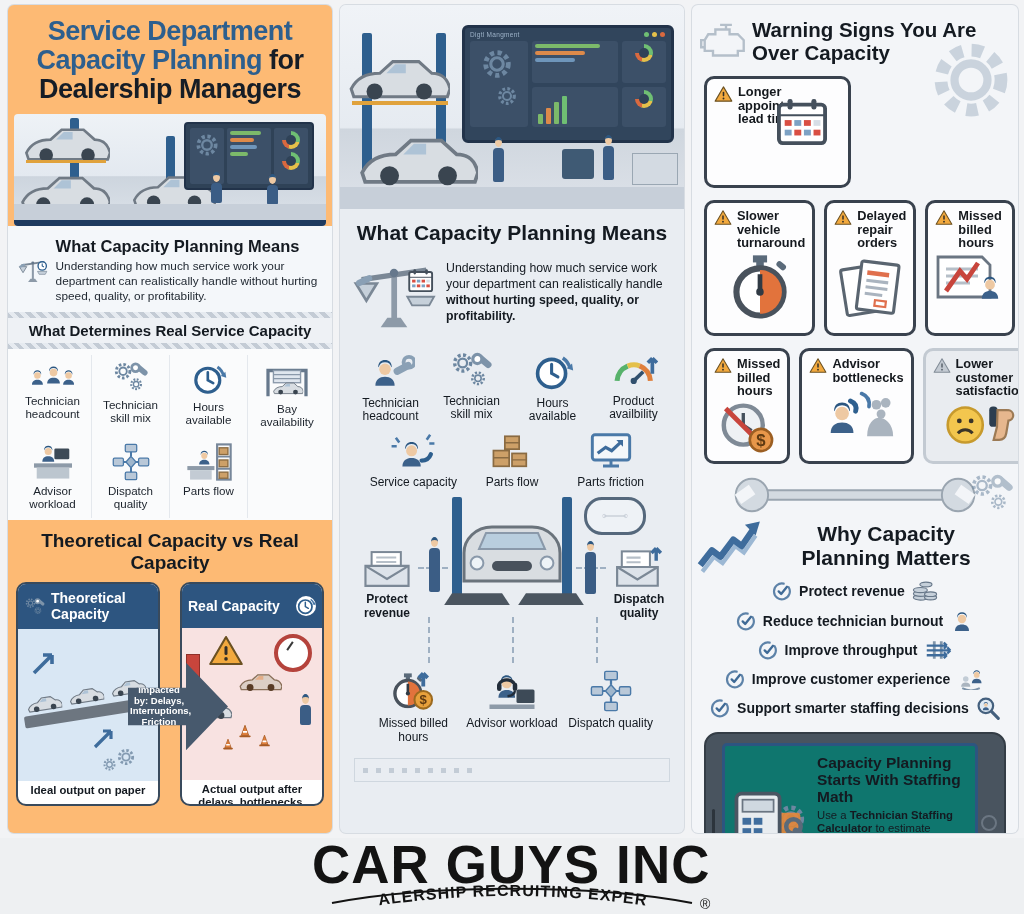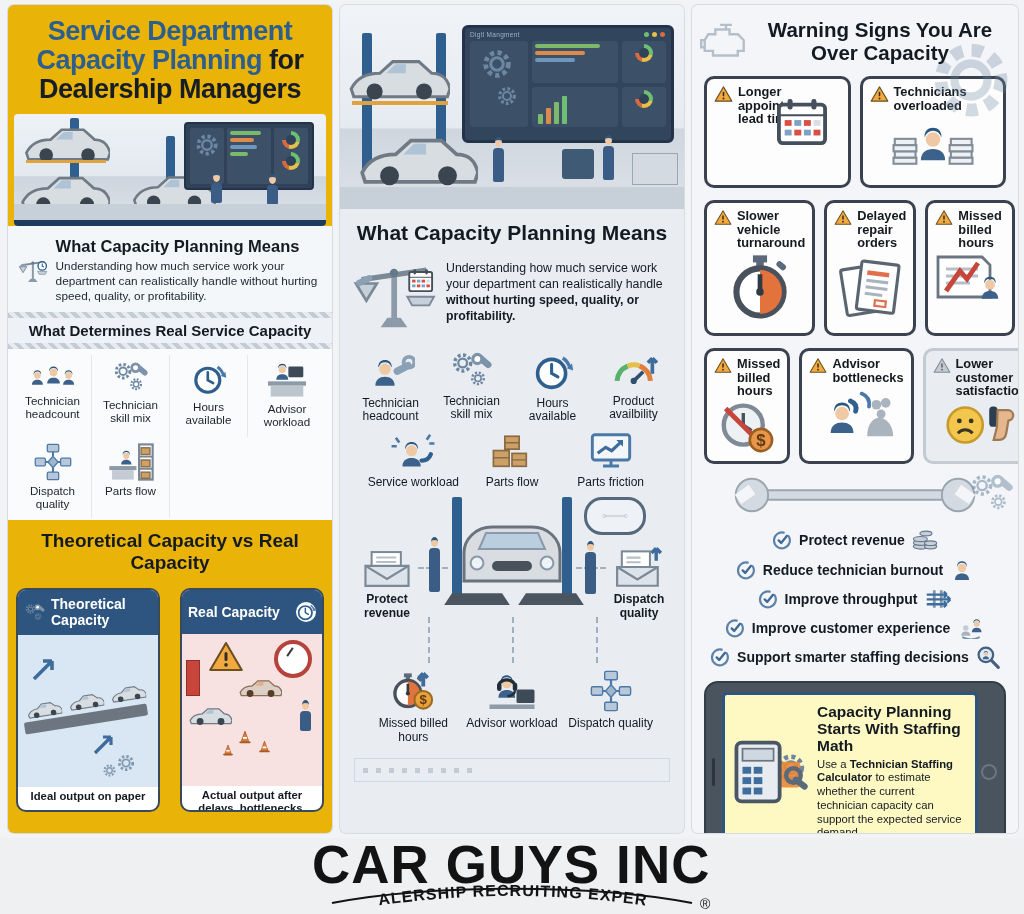--- a/index.html
+++ b/index.html
@@ -1,19 +1,19 @@
 <!DOCTYPE html>
 <html><head>
 <meta charset="utf-8">
 <style>
   html,body{margin:0;padding:0}
   body{width:1024px;height:914px;position:relative;background:#f2f3f5;
        font-family:"Liberation Sans",sans-serif;color:#141a21;overflow:hidden}
   .col{position:absolute;top:5px;height:828px;border-radius:6px;box-shadow:0 0 0 1px #d7dce2;overflow:hidden}
-  .col-left{left:8px;width:324px;background:#eab308}
+  .col-left{left:8px;width:324px;background:#fdba74}
   .col-mid{left:340px;width:344px;background:#e9edf2}
   .col-right{left:692px;width:326px;background:#f3f5f8}
   .ic{display:inline-block;vertical-align:middle}
   
   .l-title{padding:12px 8px 6px;text-align:center;font-weight:bold;font-size:27px;line-height:1.08;letter-spacing:-.5px}
   .blue{color:#2d5f8e}.dark{color:#161d26}
   .l-hero{position:relative;height:112px;margin:4px 6px 0;background:linear-gradient(#eef2f6 0%,#e3e9f0 55%,#cdd5de 56%,#dde3ea);border-radius:4px;overflow:hidden}
   .lift{position:absolute;width:9px;background:#2e5f8e;border-radius:2px 2px 0 0}
   .screen-l{position:absolute;right:12px;top:8px;width:118px;height:56px;background:#2f4257;border:2px solid #22334a;border-radius:4px;display:grid;grid-template-columns:34px 1fr 34px;gap:3px;padding:4px}
   .screen-l .pane{background:#3c5068;border-radius:2px;position:relative}
@@ -28,21 +28,21 @@
   .l-meaning{display:flex;gap:8px;align-items:center;padding:10px 10px 8px;background:#f4f7fa}
   .l-meaning h3{margin:0 0 3px;font-size:16.5px}
   .l-meaning p{margin:0;font-size:11.8px;line-height:1.25;color:#222a33}
   .band{position:relative;text-align:center;font-weight:bold;font-size:15px;padding:10px 4px;background:#eef1f5}
   .band::before,.band::after{content:"";position:absolute;left:0;right:0;height:6px;background:repeating-linear-gradient(45deg,#b9c2cd 0 4px,#e4e9ef 4px 8px);opacity:.8}
   .band::before{top:0}.band::after{bottom:0}
   .l-grid{display:grid;grid-template-columns:repeat(4,1fr);padding:6px 6px 2px;background:#fafbfc}
   .cell{padding:6px 2px 8px;text-align:center;border-right:1px solid #e4e8ed}
   .cell:nth-child(4n){border-right:none}
   .cell .lab{font-size:11.6px;line-height:1.1;margin-top:4px;color:#1b222b}
-  .vs-head{text-align:center;font-weight:bold;font-size:19px;margin:10px 4px 8px}
+  .vs-head{text-align:center;font-weight:bold;font-size:19px;margin:10px 4px 2px}
   .compare{position:relative;height:238px;margin:0 8px}
   .cbox{position:absolute;top:6px;width:140px;height:220px;border:2px solid #394a5c;border-radius:10px;overflow:hidden;background:#fff}
   .cbox .chead{background:#2d5580;color:#fff;font-weight:bold;font-size:14px;line-height:1.1;padding:7px 6px;display:flex;gap:5px;align-items:center;min-height:30px}
   .cbody{position:relative;height:152px}
   .ccap{font-size:11.3px;font-weight:bold;text-align:center;padding:3px 6px;line-height:1.15}
   .cbox-t{left:0}.cbox-t .cbody{background:#d9e7f4}
   .cbox-r{right:0}.cbox-r .cbody{background:#f8e2e1}
   .impact{position:absolute;left:112px;top:78px;width:100px;height:104px;z-index:5;background:#47596d;
           clip-path:polygon(0 32%,58% 32%,58% 8%,100% 50%,58% 92%,58% 68%,0 68%);display:flex;align-items:center}
   .impact span{color:#fff;font-weight:bold;font-size:9.5px;line-height:1.15;width:58px;text-align:center;padding-left:2px}
@@ -69,36 +69,36 @@
   .mcell .lab{font-size:12px;line-height:1.12;margin-top:4px}
   .m-center{position:relative;height:168px;margin-top:4px}
   .post{position:absolute;width:10px;background:#2e5f8e;border-radius:2px}
   .ramp{position:absolute;width:66px;height:12px;background:#4b5560;clip-path:polygon(12% 0,88% 0,100% 100%,0 100%)}
   .sidelab{position:absolute;width:74px;text-align:center;font-size:12px;line-height:1.12;font-weight:bold}
   .bubble{position:absolute;width:56px;height:32px;background:#eef2f6;border:3px solid #55687c;border-radius:18px;display:flex;align-items:center;justify-content:center}
   .dash-line{position:absolute;border-left:2px dashed #9fb0c2}
   .dash-lineh{position:absolute;border-top:2px dashed #9fb0c2}
   .blueprint{height:22px;margin:10px 14px 0;border:1px solid #cfd7df;background:repeating-linear-gradient(90deg,#c3ccd6 0 5px,transparent 5px 13px) 8px 50%/110px 5px no-repeat}
   
-  .r-head{position:relative;padding:14px 10px 6px 60px;font-weight:bold;font-size:20.5px;line-height:1.1;text-align:center}
+  .r-head{position:relative;padding:14px 10px 6px 60px;font-weight:bold;font-size:20.5px;line-height:1.1;text-align:left}
   .r-engine{position:absolute;left:8px;top:16px;opacity:.85}
   .r-gear-dec{position:absolute;right:2px;top:30px;opacity:.3}
   .wrow{display:grid;gap:9px;padding:6px 12px}
   .wrow2{grid-template-columns:1fr 1fr}
   .wrow3{grid-template-columns:1fr 1fr 1fr}
   .wbox{border:3px solid #39424e;border-radius:10px;background:#fdfdfe;padding:6px 7px;display:flex;flex-direction:column;min-height:70px}
   .wl{display:flex;gap:5px;font-weight:bold;font-size:12.8px;line-height:1.05;color:#14181d;align-items:flex-start}
   .wart{margin:4px auto 2px}
   .muted{border-color:#c3cad2;background:#e9ecf0}
   .r-wrench{text-align:center;margin:4px 0 0;position:relative}
   .r-why{position:relative;padding:2px 8px 2px 70px;text-align:center;font-weight:bold;font-size:21px;line-height:1.12}
   .r-growth{position:absolute;left:4px;top:-4px}
   .why-item{display:flex;align-items:center;justify-content:center;gap:7px;font-weight:bold;font-size:14px;margin:6px 0}
   .tablet{position:relative;margin:12px 12px 0;background:#49545f;border:2px solid #343d46;border-radius:14px;padding:9px 26px 9px 16px}
-  .tab-screen{background:#fef9c3;border:3px solid #2d5580;border-radius:5px;display:flex;gap:8px;padding:8px;align-items:center}
+  .tab-screen{background:#0f766e;border:3px solid #2d5580;border-radius:5px;display:flex;gap:8px;padding:8px;align-items:center}
   .tab-cam{position:absolute;right:7px;top:50%;width:12px;height:12px;border:2px solid #6b7682;border-radius:50%;transform:translateY(-50%)}
   .tab-spk{position:absolute;left:6px;top:50%;width:3px;height:28px;background:#2c343c;border-radius:2px;transform:translateY(-50%)}
   .cta-t{font-weight:bold;font-size:15.5px;line-height:1.1;margin:0 0 3px}
   .cta-b{font-size:11.3px;line-height:1.22;margin:0}
   
   .logo-band{position:absolute;left:0;top:838px;width:1024px;height:76px;background:#eef0f2;display:flex;align-items:center;justify-content:center}
 </style>
 </head>
 <body>
 
@@ -482,20 +482,23 @@
   <div class="l-grid">
     <div class="cell"><svg class="ic" width="52" height="30">
           <use href="#s-techs3"></use>
         </svg><div class="lab">Technician headcount</div></div>
     <div class="cell"><svg class="ic" width="42" height="34">
           <use href="#s-gearwrench"></use>
         </svg><div class="lab">Technician skill mix</div></div>
     <div class="cell"><svg class="ic" width="38" height="36">
           <use href="#s-clock"></use>
         </svg><div class="lab">Hours available</div></div>
+    <div class="cell l-grid2"><svg class="ic" width="44" height="38">
+          <use href="#s-garage"></use>
+        </svg><div class="lab">Bay availability</div></div>
     <div class="cell l-grid2"><svg class="ic" width="42" height="38">
           <use href="#s-desk"></use>
         </svg><div class="lab">Advisor workload</div></div>
     <div class="cell l-grid2"><svg class="ic" width="38" height="38">
           <use href="#s-flow"></use>
         </svg><div class="lab">Dispatch quality</div></div>
     <div class="cell l-grid2"><svg class="ic" width="46" height="38">
           <use href="#s-shelf"></use>
         </svg><div class="lab">Parts flow</div></div>
   </div>
@@ -530,20 +533,23 @@
         <svg class="ic" width="20" height="20" style="position:absolute;left:98px;top:118px;opacity:.8">
             <use href="#s-gear"></use>
           </svg>
         <svg class="ic" width="15" height="15" style="position:absolute;left:84px;top:128px;opacity:.8">
             <use href="#s-gear"></use>
           </svg>
       </div>
       <div class="ccap">Ideal output on paper</div>
     </div>
 
+    <div class="impact">
+        <span>Impacted by: Delays, Interruptions, Friction</span>
+      </div>
 
     <div class="cbox cbox-r">
       <div class="chead">
           <span style="flex:1">Real Capacity</span>
           <svg class="ic" width="20" height="20" style="flex:none;background:#fff;border-radius:50%">
             <use href="#s-clock"></use>
           </svg>
         </div>
       <div class="cbody">
         <svg class="ic" width="36" height="33" style="position:absolute;left:26px;top:6px">
@@ -655,21 +661,21 @@
           <use href="#s-clock"></use>
         </svg><div class="lab">Hours available</div></div>
     <div class="mcell"><svg class="ic" width="48" height="40">
           <use href="#s-gauge"></use>
         </svg><div class="lab">Product availbility</div></div>
   </div>
 
   <div class="m-grid m-grid3">
     <div class="mcell"><svg class="ic" width="46" height="40">
           <use href="#s-techphone"></use>
-        </svg><div class="lab">Service workload</div></div>
+        </svg><div class="lab">Service capacity</div></div>
     <div class="mcell"><svg class="ic" width="46" height="40">
           <use href="#s-boxes3"></use>
         </svg><div class="lab">Parts flow</div></div>
     <div class="mcell"><svg class="ic" width="44" height="40">
           <use href="#s-monchart"></use>
         </svg><div class="lab">Parts friction</div></div>
   </div>
 
   <div class="m-center">
     <div class="dash-line" style="left:88px;top:120px;height:46px"></div>
@@ -738,31 +744,20 @@
       <div class="wl">
           <svg class="ic" width="19" height="18" style="flex:none">
             <use href="#s-warn"></use>
           </svg>
           <span style="max-width:72px">Longer appointment lead times</span>
         </div>
       <svg class="wart" width="56" height="50" style="margin-left:60px;margin-top:-28px">
           <use href="#s-calendar"></use>
         </svg>
     </div>
-    <div class="wbox" style="min-height:94px">
-      <div class="wl">
-          <svg class="ic" width="19" height="18" style="flex:none">
-            <use href="#s-warn"></use>
-          </svg>
-          <span>Technicians overloaded</span>
-        </div>
-      <svg class="wart" width="86" height="54">
-          <use href="#s-overload"></use>
-        </svg>
-    </div>
   </div>
 
   <div class="wrow wrow3">
     <div class="wbox" style="min-height:118px">
       <div class="wl">
           <svg class="ic" width="18" height="17" style="flex:none">
             <use href="#s-warn"></use>
           </svg>
           <span>Slower vehicle turnaround</span>
         </div>
@@ -832,20 +827,26 @@
 
   <div class="r-wrench">
     <svg width="270" height="42">
         <use href="#s-wrenchlong"></use>
       </svg>
     <svg width="48" height="48" style="position:absolute;right:2px;top:-4px;opacity:.55">
         <use href="#s-gearwrench"></use>
       </svg>
   </div>
 
+  <div class="r-why">
+    <svg class="r-growth" width="66" height="58">
+        <use href="#s-growth"></use>
+      </svg>
+    <span style="display:inline-block;max-width:170px">Why Capacity Planning Matters</span>
+  </div>
 
   <div style="padding:2px 6px 0">
     <div class="why-item">
         <svg class="ic" width="20" height="20">
           <use href="#s-check"></use>
         </svg>
         <span>Protect revenue</span>
         <svg class="ic" width="26" height="24">
           <use href="#s-coins"></use>
         </svg>

